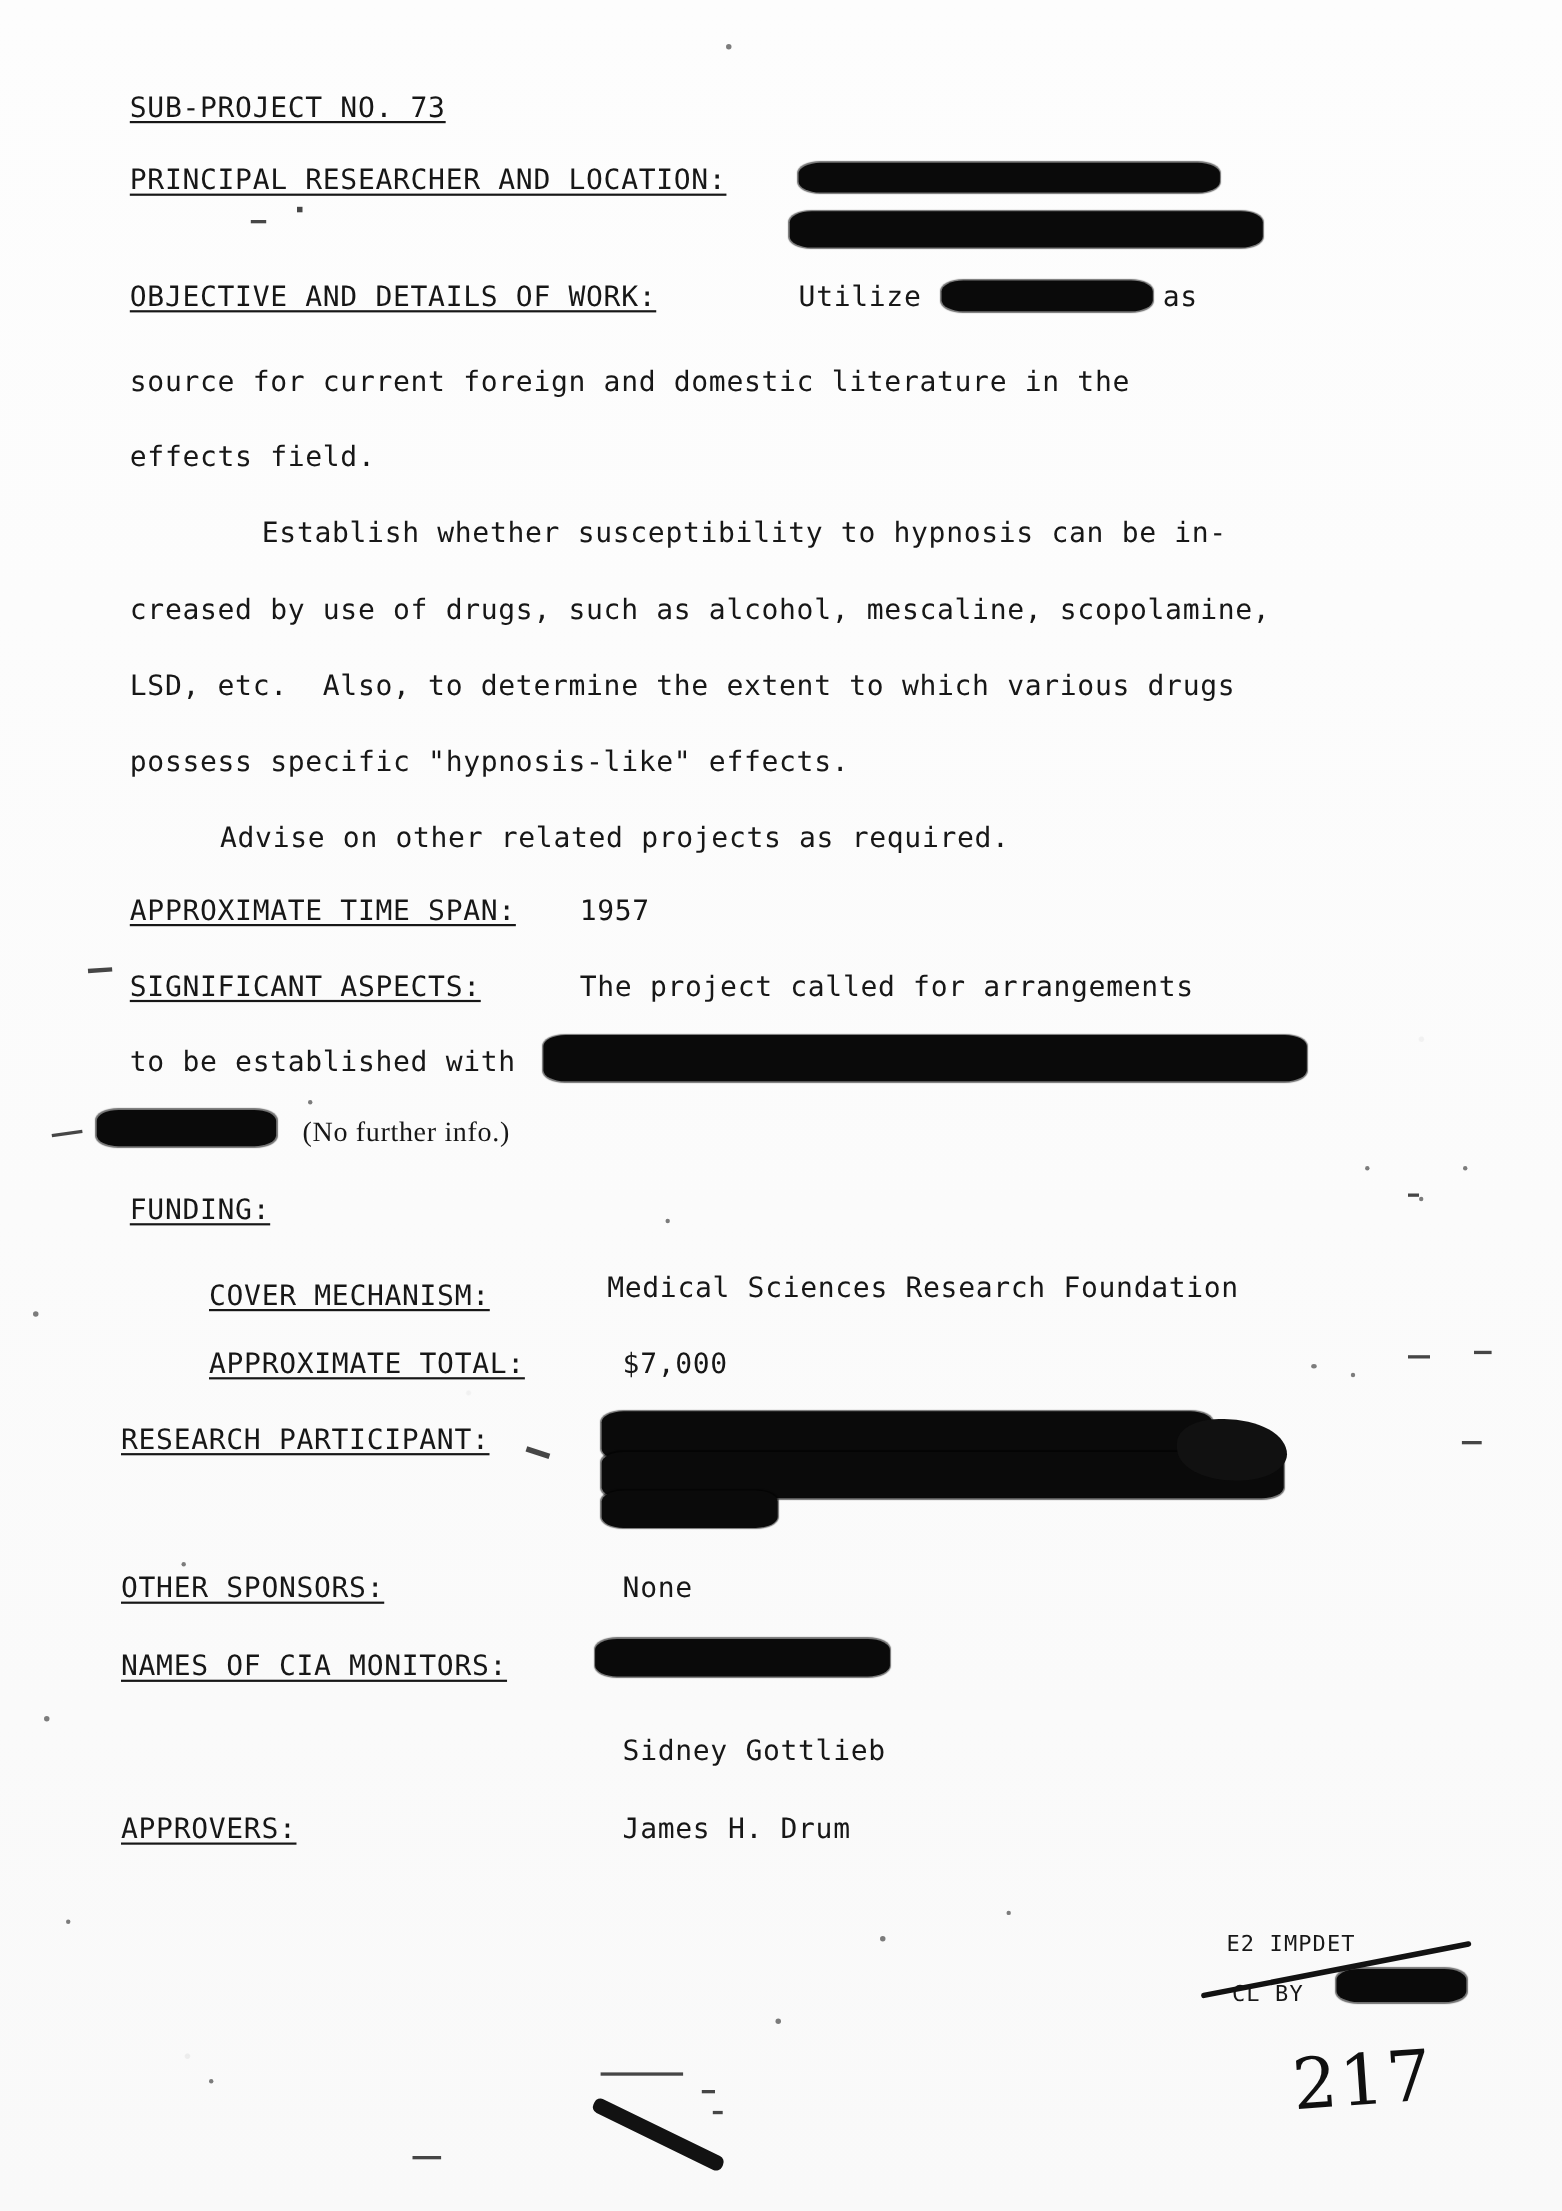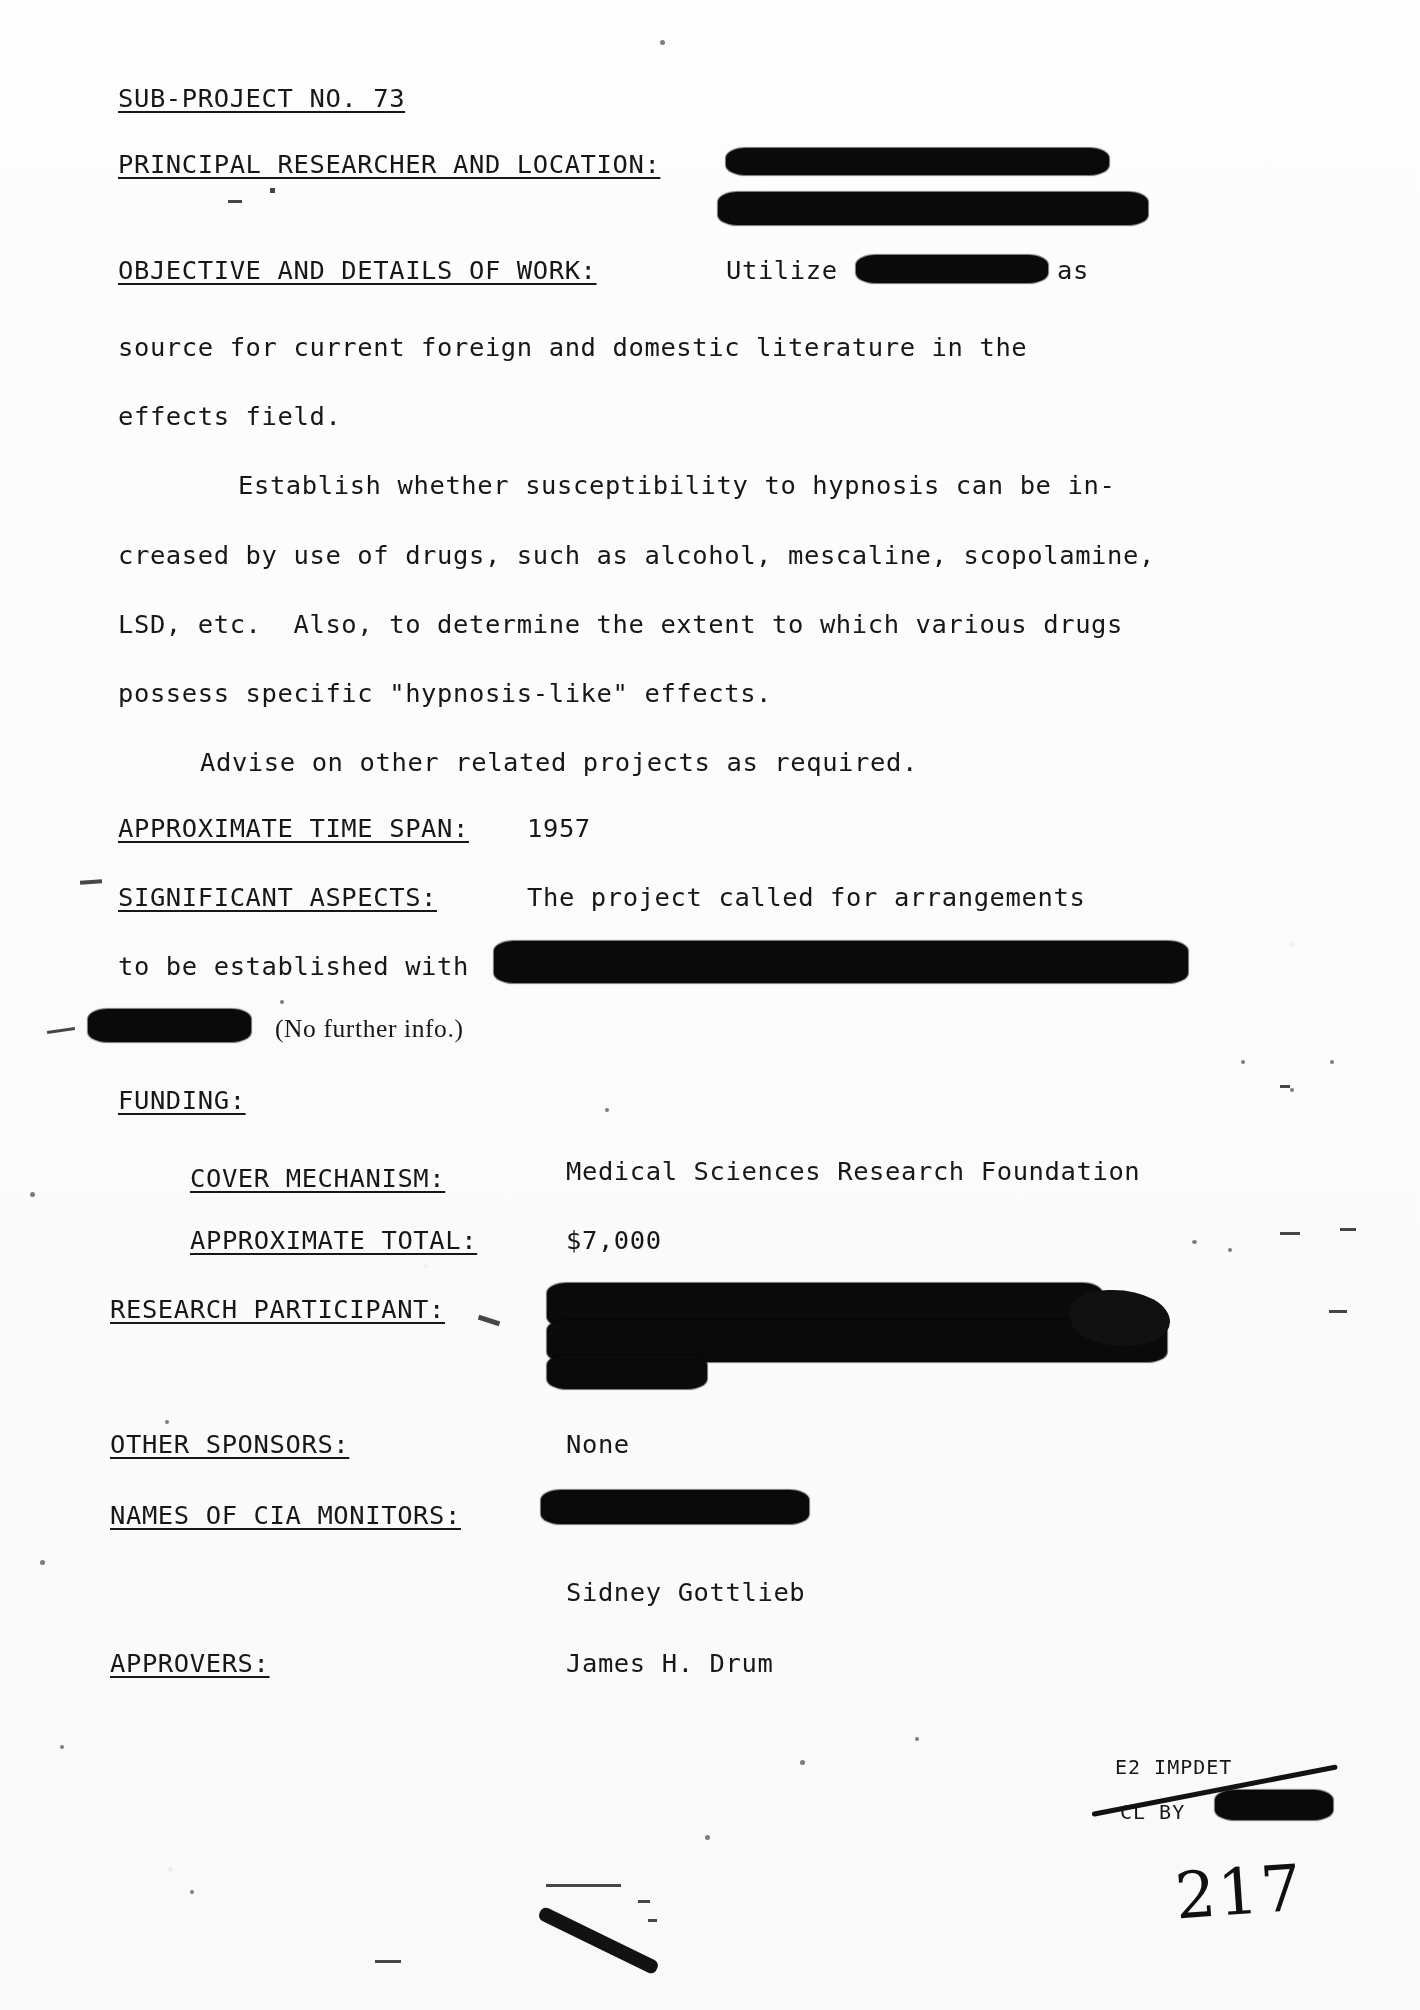--- a/index.html
+++ b/index.html
@@ -164,21 +164,21 @@
   <div class="line ul" style="left:118px;top:885px;">SIGNIFICANT ASPECTS:</div>
   <div class="line" style="left:527px;top:885px;">The project called for arrangements</div>
   <div class="line" style="left:118px;top:954px;">to be established with</div>
   <div class="redact rough" style="left:494px;top:941px;width:694px;height:42px;"></div>
   <div class="redact rough" style="left:88px;top:1009px;width:163px;height:33px;"></div>
   <div class="line" style="left:275px;top:1016px;font-family:Liberation Serif, serif;">(No further info.)</div>
 
   <div class="line ul" style="left:118px;top:1088px;">FUNDING:</div>
 
   <div class="line ul" style="left:190px;top:1124px;margin-top:42px;">COVER MECHANISM:</div>
-  <div class="line" style="left:566px;top:1159px;">Medical Sciences Research Foundation</div>
+  <div class="line" style="left:552px;top:1159px;">Medical Sciences Research Foundation</div>
 
   <div class="line ul" style="left:190px;top:1228px;">APPROXIMATE TOTAL:</div>
   <div class="line" style="left:566px;top:1228px;">$7,000</div>
 
   <div class="line ul" style="left:110px;top:1297px;">RESEARCH PARTICIPANT:</div>
   <div class="redact rough" style="left:547px;top:1283px;width:555px;height:44px;"></div>
   <div class="redact rough" style="left:547px;top:1320px;width:620px;height:42px;"></div>
   <div class="redact rough" style="left:547px;top:1355px;width:160px;height:34px;"></div>
   <div class="smudge" style="left:1070px;top:1290px;width:100px;height:56px;"></div>
   <div class="tick" style="left:478px;top:1318px;width:22px;height:5px;transform:rotate(18deg);"></div>

